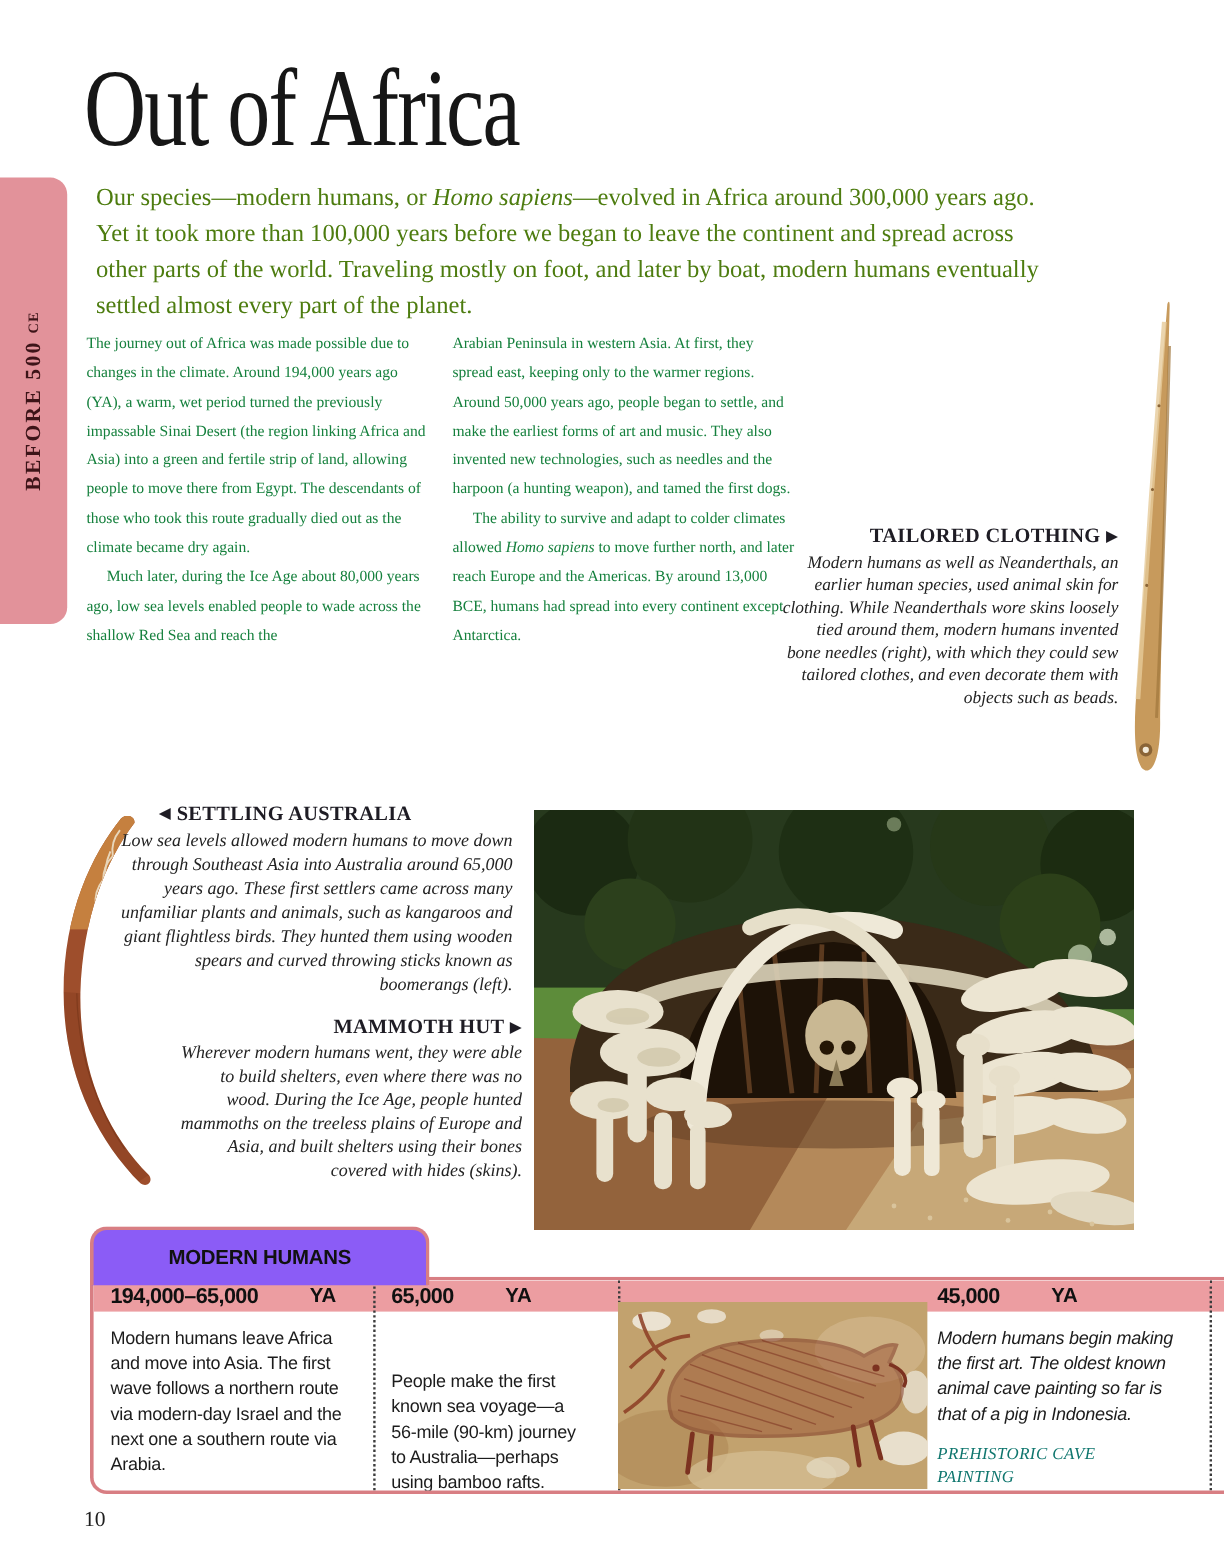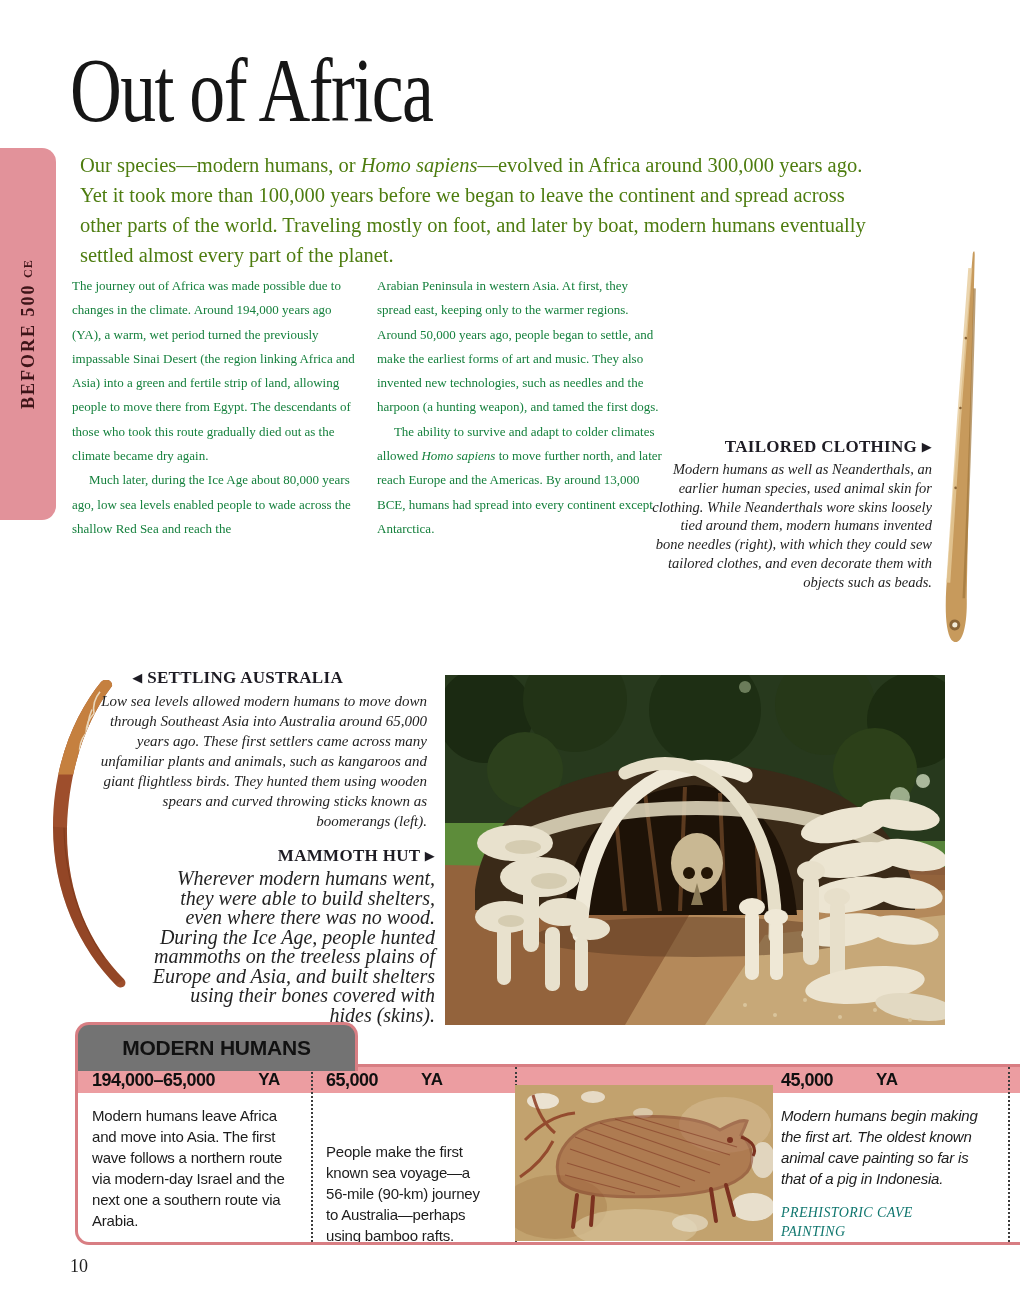--- a/index.html
+++ b/index.html
@@ -29,33 +29,33 @@
   .caption{position:absolute;text-align:right;color:#232323;}
   .cap-heading{font-weight:700;font-size:17px;letter-spacing:.3px;color:#1e1c24;text-align:right;}
   .cap-heading .arrow{font-size:13px;position:relative;top:-1px;}
   .cap-body{font-style:italic;margin-top:3px;}
   .tailored{left:652px;top:437px;width:280px;}
   .tailored .cap-body{font-size:14.5px;line-height:18.8px;}
   .settling{left:95px;top:668px;width:332px;}
   .settling .cap-heading{margin-right:84px;}
   .settling .cap-body{font-size:15px;line-height:20px;}
   .mammoth{left:150px;top:846px;width:285px;}
-  .mammoth .cap-body{font-size:20px;line-height:19.5px;}
+  .mammoth .cap-body{font-size:15px;line-height:19.5px;}
 
   
   .needle-art{position:absolute;left:922px;top:248px;width:78px;height:405px;}
   .boomerang-art{position:absolute;left:42px;top:680px;width:100px;height:315px;}
   .hut-photo{position:absolute;left:445px;top:675px;width:500px;height:350px;}
   .hut-photo svg,.needle-art svg,.boomerang-art svg{display:block;width:100%;height:100%;}
 
   
   .timeline{position:absolute;left:75px;top:1022px;width:945px;height:228px;}
-  .tl-tab{position:absolute;left:0;top:0;width:277px;height:46px;background:#737373;border:3.5px solid #d87e83;border-bottom:none;
+  .tl-tab{position:absolute;left:0;top:0;width:277px;height:46px;background:#8b5cf6;border:3.5px solid #d87e83;border-bottom:none;
     border-radius:14px 14px 0 0;z-index:2;display:flex;align-items:center;justify-content:center;
-    font-family:"Liberation Sans","DejaVu Sans",sans-serif;font-weight:700;font-size:21px;letter-spacing:-.2px;color:#111;}
+    font-family:"Liberation Sans","DejaVu Sans",sans-serif;font-weight:700;font-size:17px;letter-spacing:-.2px;color:#111;}
   .tl-main{position:absolute;left:0;top:42px;width:945px;height:181px;box-sizing:border-box;background:#fff;
     border:3.5px solid #d87e83;border-right:none;border-radius:0 0 0 14px;z-index:1;overflow:hidden;}
   .tl-bar{position:absolute;left:0;top:0;width:100%;height:26px;background:#ec9da1;}
   .tl-date{position:absolute;top:0;height:26px;display:flex;align-items:center;
     font-family:"Liberation Sans","DejaVu Sans",sans-serif;font-weight:700;color:#101010;gap:40px;}
   .tl-date .date{font-size:18px;letter-spacing:-.5px;}
   .tl-date .ya{font-size:17px;margin-left:3px;}
   .tl-sep{position:absolute;top:0;bottom:0;width:0;border-left:2px dotted #3c3c3c;}
   .tl-text{position:absolute;top:38px;font-family:"Liberation Sans","DejaVu Sans",sans-serif;
     font-size:15px;line-height:21px;letter-spacing:-.2px;color:#1c1c1c;}

